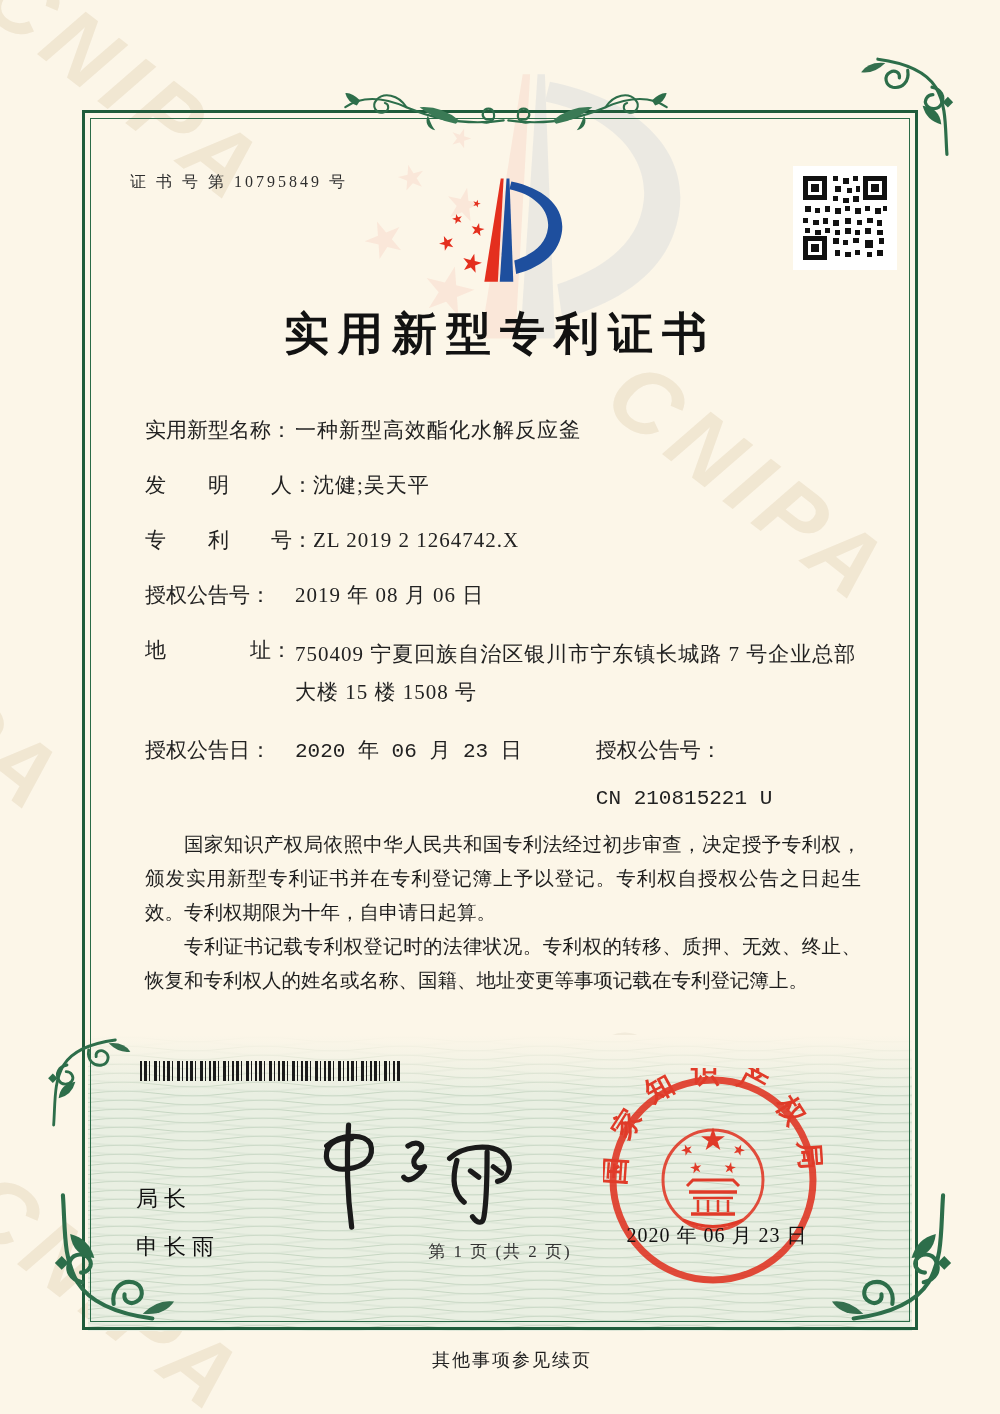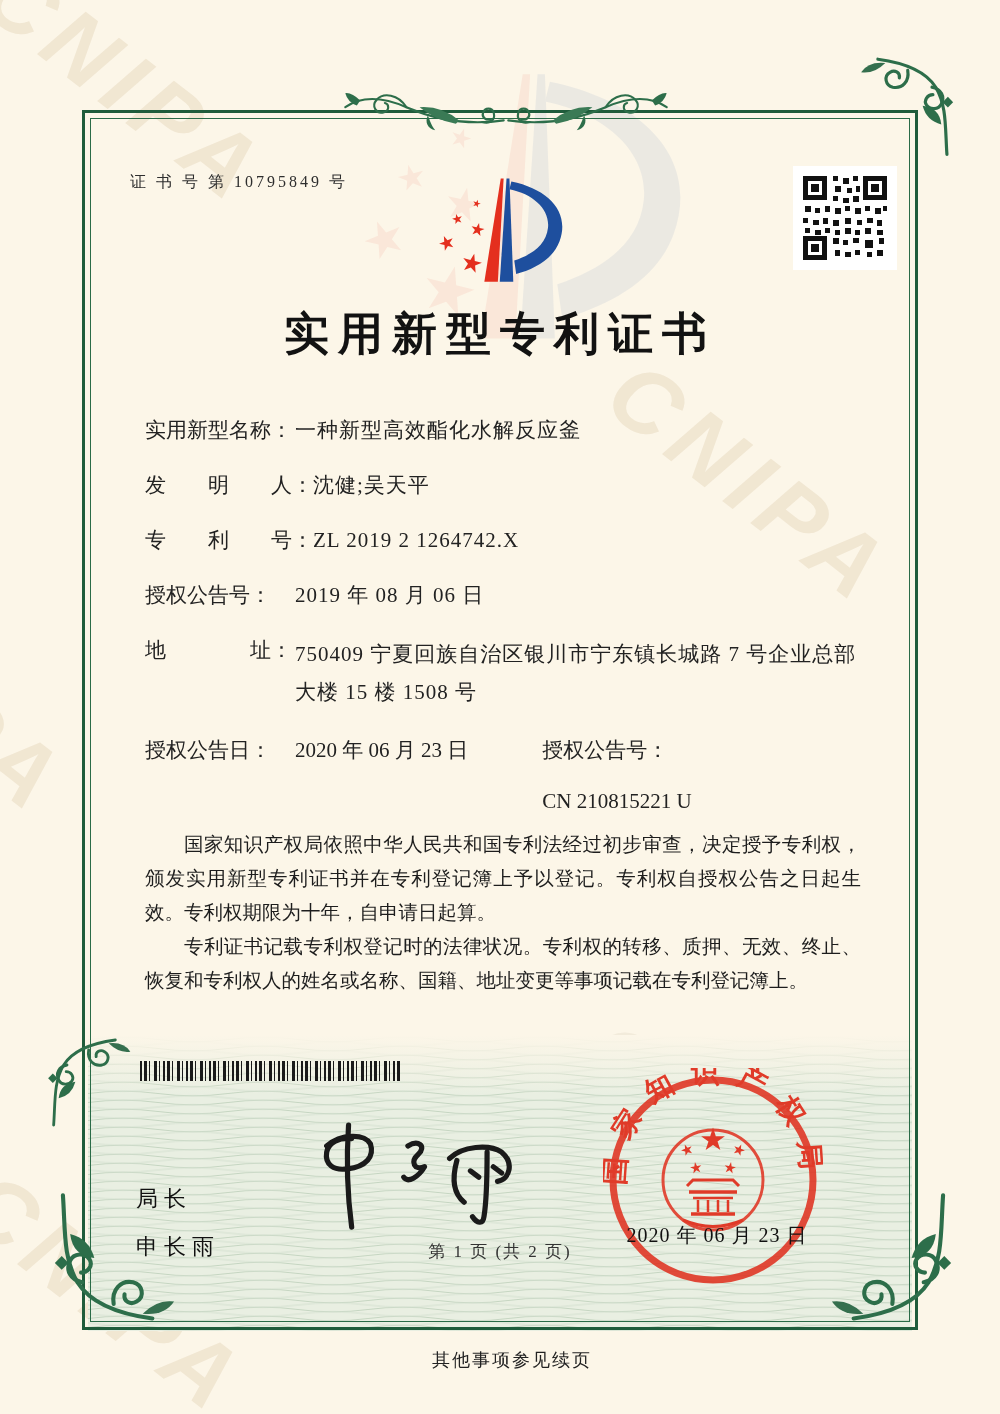--- a/index.html
+++ b/index.html
@@ -42,21 +42,21 @@
   .qr-box svg { width:88px; height:88px; }
   .title { position:absolute; left:0; top:304px; width:100%; text-align:center;
     font-size:45px; font-weight:bold; letter-spacing:9px; color:#121212; }
   
   .fields { position:absolute; left:145px; top:415px; width:730px; font-size:21px; color:#222; }
   .frow { display:flex; margin-bottom:25px; line-height:30px; }
   .flabel { flex:0 0 150px; white-space:nowrap; }
   .fvalue { flex:1; letter-spacing:1px; }
   .frow-addr .fvalue { line-height:38px; }
   .grant-row { display:flex; }
-  .grant-row .pair { display:flex; }
+  .grant-row .pair { display:flex;font-family:Liberation Mono, monospace; }
   .grant-row .pair2 { margin-left:74px;flex-direction:column; }
   
   .paras { position:absolute; left:145px; top:828px; width:716px;
     font-size:19.5px; line-height:34px; color:#1d1d1d; text-align:justify; }
   .paras p { text-indent:2em; margin:0; }
   
   .barcode { position:absolute; left:140px; top:1061px; width:262px; height:20px;
     background:repeating-linear-gradient(90deg,
       #1a1a1a 0 2px, transparent 2px 4px,
       #1a1a1a 4px 7px, transparent 7px 9px,

